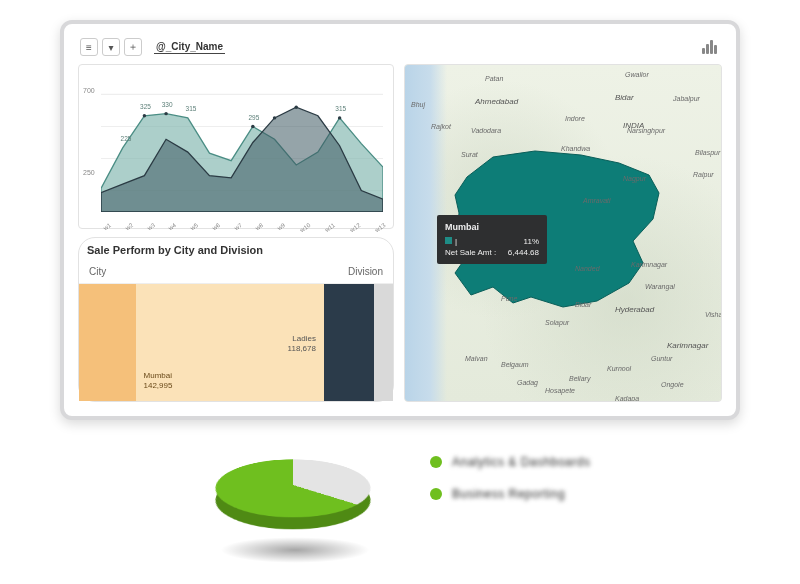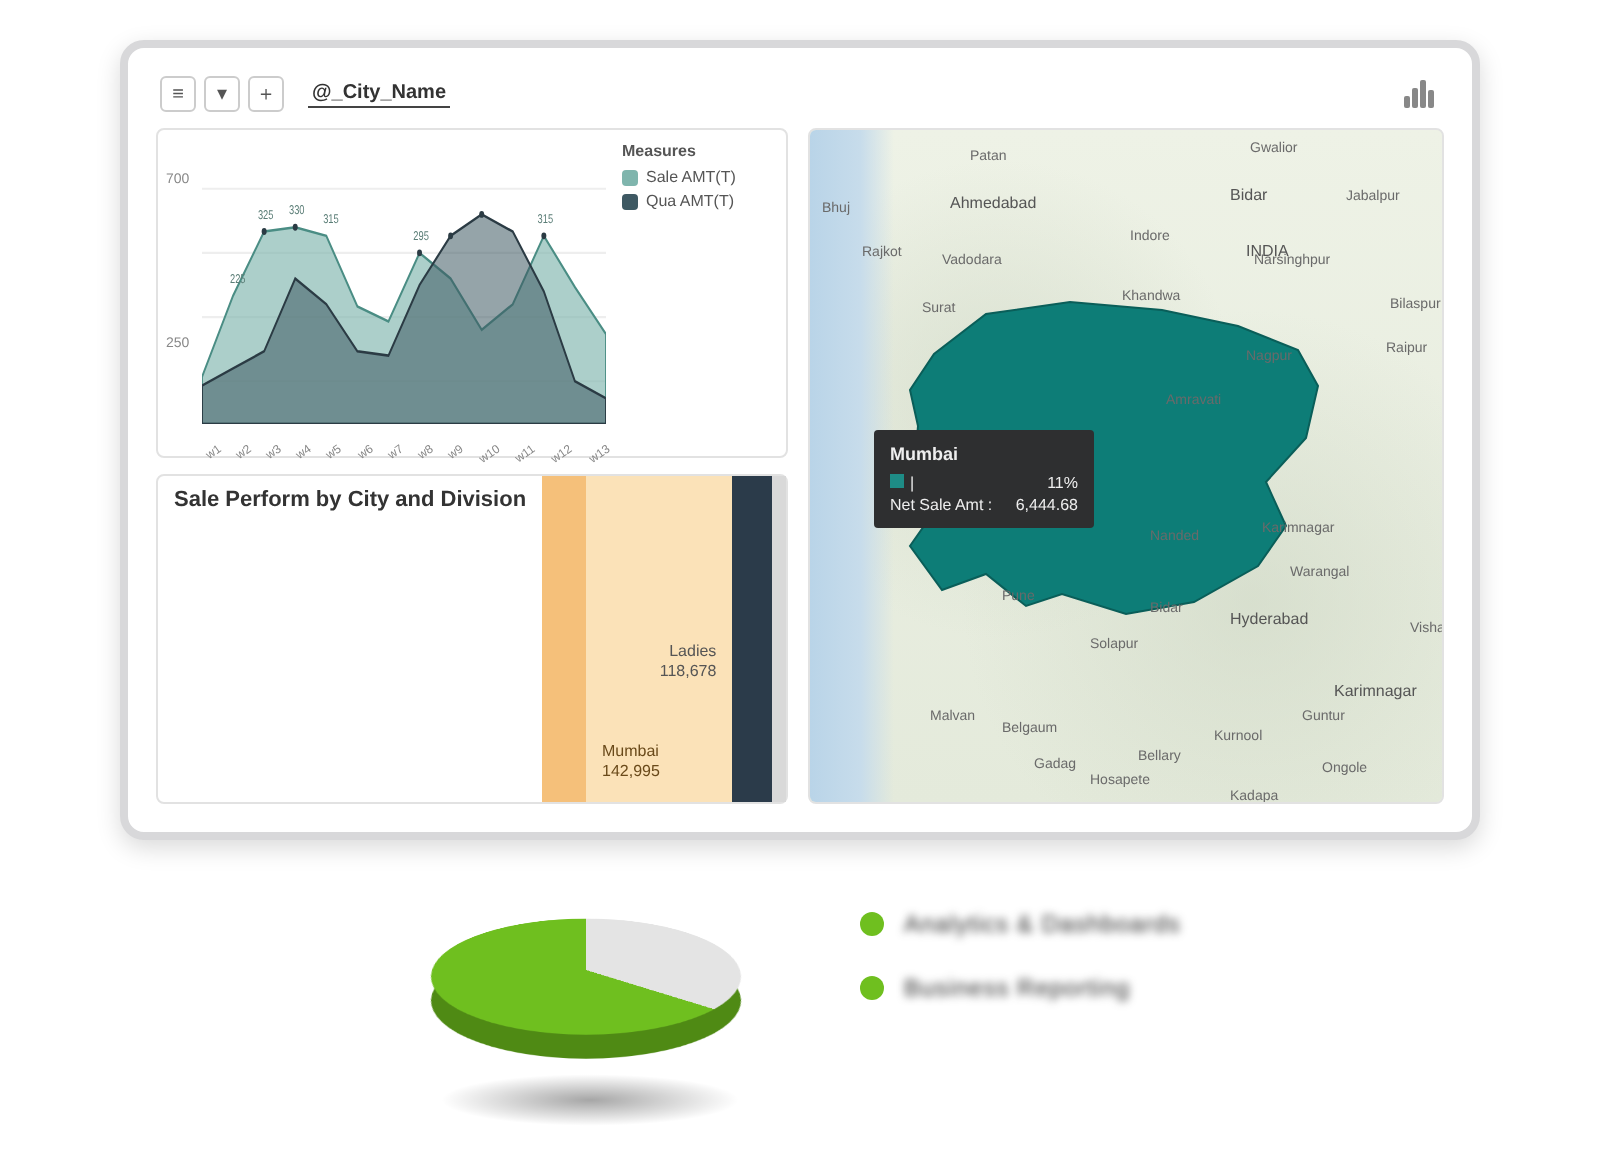--- a/index.html
+++ b/index.html
@@ -105,21 +105,22 @@
     position: absolute;
     bottom: -2px; left: 14px; right: 2px;
     display: flex; justify-content: space-between;
     font-size: 6px; color: #888;
     transform: rotate(0deg);
   }
   .x-axis-row span { transform: rotate(-35deg); transform-origin: right top; }
   .perf-card {
     flex: 1;
     display: flex;
-    flex-direction: row;
+    flex-direction: column;
+    border-radius: 17px;
   }
   .perf-title {
     font-size: 11px;
     font-weight: bold;
     color: #333;
     padding: 6px 8px;
   }
   .perf-header {
     display: flex;
     justify-content: space-between;
@@ -145,21 +146,21 @@
   }
   .tree-label {
     position: absolute;
     left: 8px; bottom: 10px;
     font-size: 8px; color: #6a4a1a;
     line-height: 1.25;
   }
   .tree-label-right {
     position: absolute;
     right: calc(22% + 8px);
-    bottom: 60px;
+    bottom: 47px;
     font-size: 8px;
     color: #555;
     text-align: right;
     line-height: 1.25;
   }
   .map-card {
     flex: 1;
     position: relative;
     overflow: hidden;
     background: #e9efe1;
@@ -170,20 +171,21 @@
     background:
       radial-gradient(circle at 30% 40%, rgba(200,210,190,0.5), transparent 40%),
       radial-gradient(circle at 70% 70%, rgba(200,210,190,0.5), transparent 45%),
       linear-gradient(#eef2e6, #e4eadb);
   }
   .city-label {
     position: absolute;
     font-size: 7px;
     color: #6a6a6a;
     white-space: nowrap;
+    font-style: italic;
   }
   .city-label.big { font-size: 8px; color: #555; }
   .sea {
     position: absolute;
     left: 0; top: 0; bottom: 0;
     width: 42px;
     background: linear-gradient(90deg,#b9d4e8 0%, #c7dceb 60%, rgba(199,220,235,0) 100%);
   }
   .state-shape {
     position: absolute;
@@ -315,35 +317,28 @@
               <span>w6</span>
               <span>w7</span>
               <span>w8</span>
               <span>w9</span>
               <span>w10</span>
               <span>w11</span>
               <span>w12</span>
               <span>w13</span>
           </div>
         </div>
-        <div class="area-legend">
-          <div class="lh">Measures</div>
-          <div class="li">
-            <span class="swatch" style="background:#7fb5ad"></span>
-            <span>Sale AMT(T)</span>
-          </div>
-          <div class="li">
-            <span class="swatch" style="background:#3e5963"></span>
-            <span>Qua AMT(T)</span>
-          </div>
-        </div>
       </div>
 
       <div class="card perf-card">
         <div class="perf-title">Sale Perform by City and Division</div>
+        <div class="perf-header">
+          <span>City</span>
+          <span>Division</span>
+        </div>
         <div class="tree" style="position:relative;">
           <div class="tree-a"></div>
           <div class="tree-b">
             <div class="tree-label">
               <span>Mumbai</span><br>
               <span>142,995</span>
             </div>
           </div>
           <div class="tree-c"></div>
           <div class="tree-d"></div>

